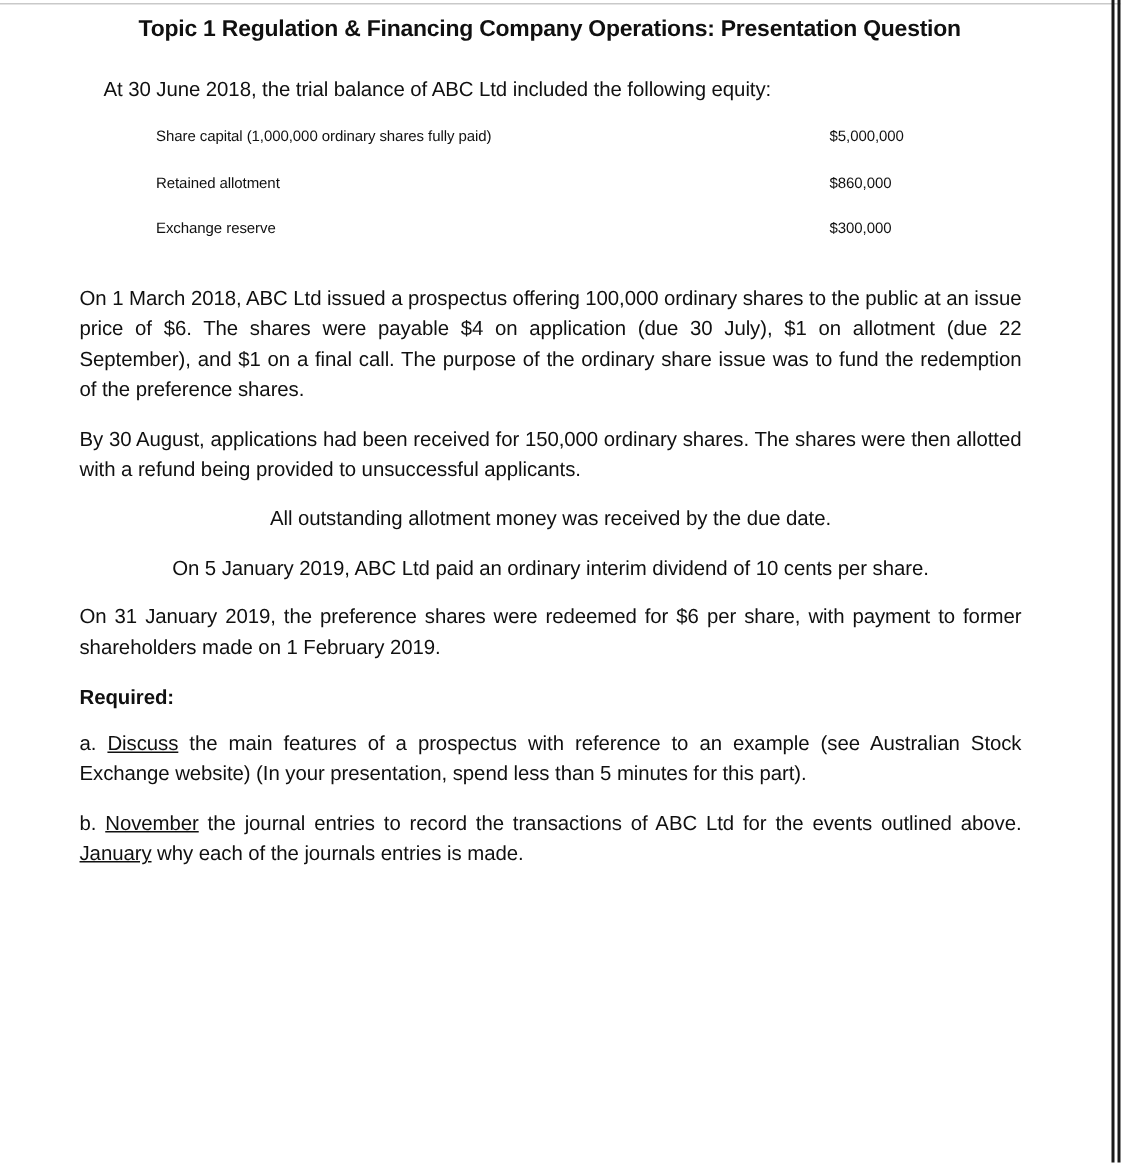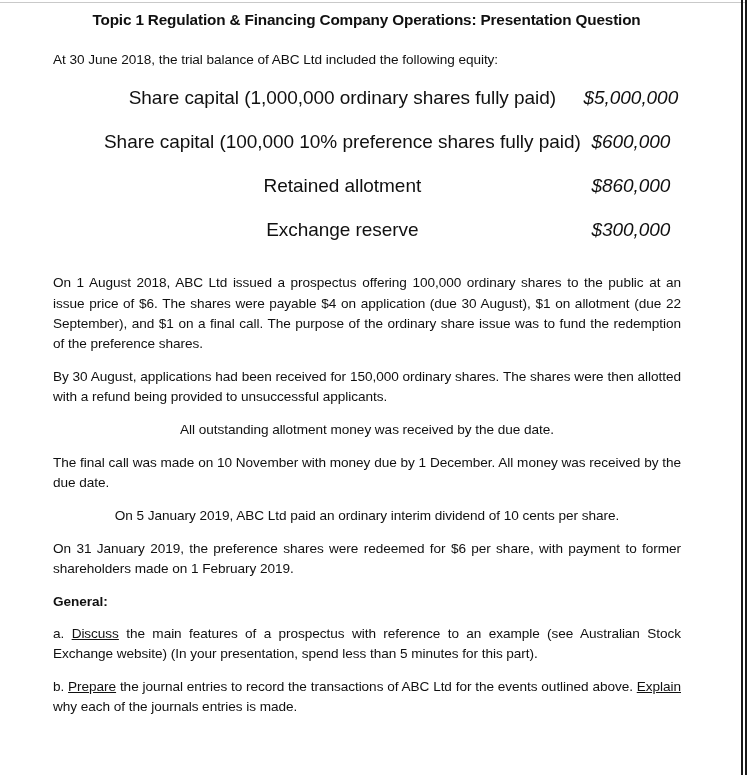--- a/index.html
+++ b/index.html
@@ -77,48 +77,46 @@
     margin: 0 0 12.5px 0;
     font-size: 13.6px;
     line-height: 1.495;
     text-align: justify;
     letter-spacing: -0.05px;
   }
   p.para.single {
     text-align: center;
   }
   p.lead {
-    margin: 0 0 14px 0;
+    margin: 0 0 14px 16px;
     font-size: 13.6px;
     line-height: 1.5;
     text-align: left;
     letter-spacing: -0.05px;
   }
 
   .equity-table {
     margin: 6px 0 13px 0;
     border-collapse: collapse;
     width: 100%;
   }
   .equity-table td {
-    font-size: 19px;
+    font-size: 10px;
     line-height: 1.5;
     padding: 0 0 15.5px 0;
     vertical-align: top;
     letter-spacing: -0.05px;
     white-space: nowrap;
-    text-align: center;
   }
   .equity-table td.label {
     padding-left: 51px;
     width: 449px;
   }
   .equity-table td.amount {
     width: 128px;
-    font-style: italic;
   }
 
   .req-head {
     margin: 4px 0 11px 0;
     font-size: 13.6px;
     font-weight: bold;
     line-height: 1.5;
     letter-spacing: -0.05px;
   }
 
@@ -138,49 +136,44 @@
 
     <p class="lead"><span>At 30 June 2018, the trial balance of ABC Ltd included the following equity:</span></p>
 
     <table class="equity-table">
       <tbody>
         <tr>
           <td class="label">Share capital (1,000,000 ordinary shares fully paid)</td>
           <td class="amount">$5,000,000</td>
         </tr>
         <tr>
-          <td class="label">Share capital (100,000 10% preference shares fully paid)</td>
-          <td class="amount">$600,000</td>
-        </tr>
-        <tr>
           <td class="label">Retained allotment</td>
           <td class="amount">$860,000</td>
         </tr>
         <tr>
           <td class="label">Exchange reserve</td>
           <td class="amount">$300,000</td>
         </tr>
       </tbody>
     </table>
 
-    <p class="para"><span>On 1 August 2018, ABC Ltd issued a </span><b>prospectus</b><span> offering 100,000 ordinary shares to the public at an issue price of $6. The shares were payable $4 on application (due 30 August), $1 on allotment (due 22 September), and $1 on a final call. The purpose of the ordinary share issue was to fund the redemption of the preference shares.</span></p>
+    <p class="para"><span>On 1 March 2018, ABC Ltd issued a </span><b>prospectus</b><span> offering 100,000 ordinary shares to the public at an issue price of $6. The shares were payable $4 on application (due 30 July), $1 on allotment (due 22 September), and $1 on a final call. The purpose of the ordinary share issue was to fund the redemption of the preference shares.</span></p>
 
     <p class="para">By 30 August, applications had been received for 150,000 ordinary shares. The shares were then allotted with a refund being provided to unsuccessful applicants.</p>
 
     <p class="para single">All outstanding allotment money was received by the due date.</p>
 
-    <p class="para">The final call was made on 10 November with money due by 1 December. All money was received by the due date.</p>
 
     <p class="para single">On 5 January 2019, ABC Ltd paid an ordinary interim dividend of 10 cents per share.</p>
 
     <p class="para">On 31 January 2019, the preference shares were redeemed for $6 per share, with payment to former shareholders made on 1 February 2019.</p>
 
-    <p class="req-head">General:</p>
+    <p class="req-head">Required:</p>
 
     <p class="para"><span>a. </span><u>Discuss</u><span> the main features of a prospectus with reference to an example (see Australian Stock Exchange website) (In your presentation, spend less than 5 minutes for this part).</span></p>
 
-    <p class="para"><span>b. </span><u>Prepare</u><span> the journal entries to record the transactions of ABC Ltd for the events outlined above. </span><u>Explain</u><span> why each of the journals entries is made.</span></p>
+    <p class="para"><span>b. </span><u>November</u><span> the journal entries to record the transactions of ABC Ltd for the events outlined above. </span><u>January</u><span> why each of the journals entries is made.</span></p>
 
   </div>
 </div>
 
 <div class="edge-right-line"></div>
 <div class="edge-right-line2"></div>
 
 </body></html>

